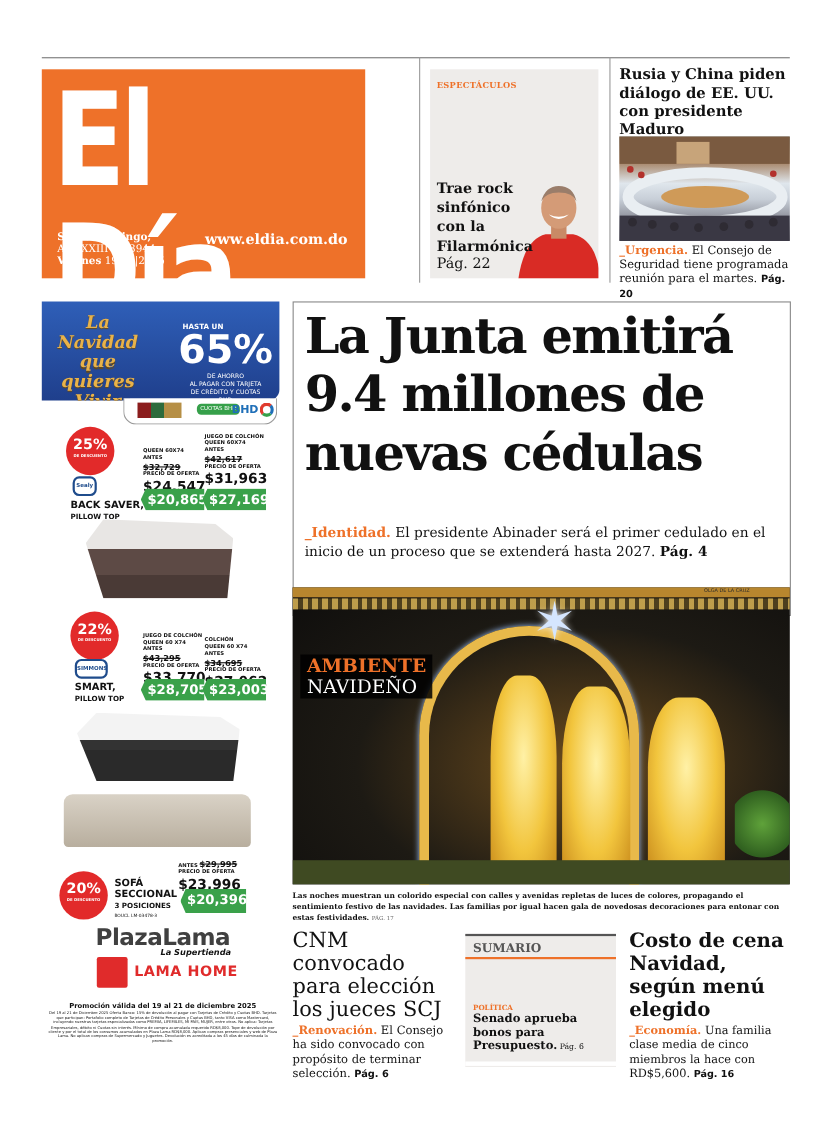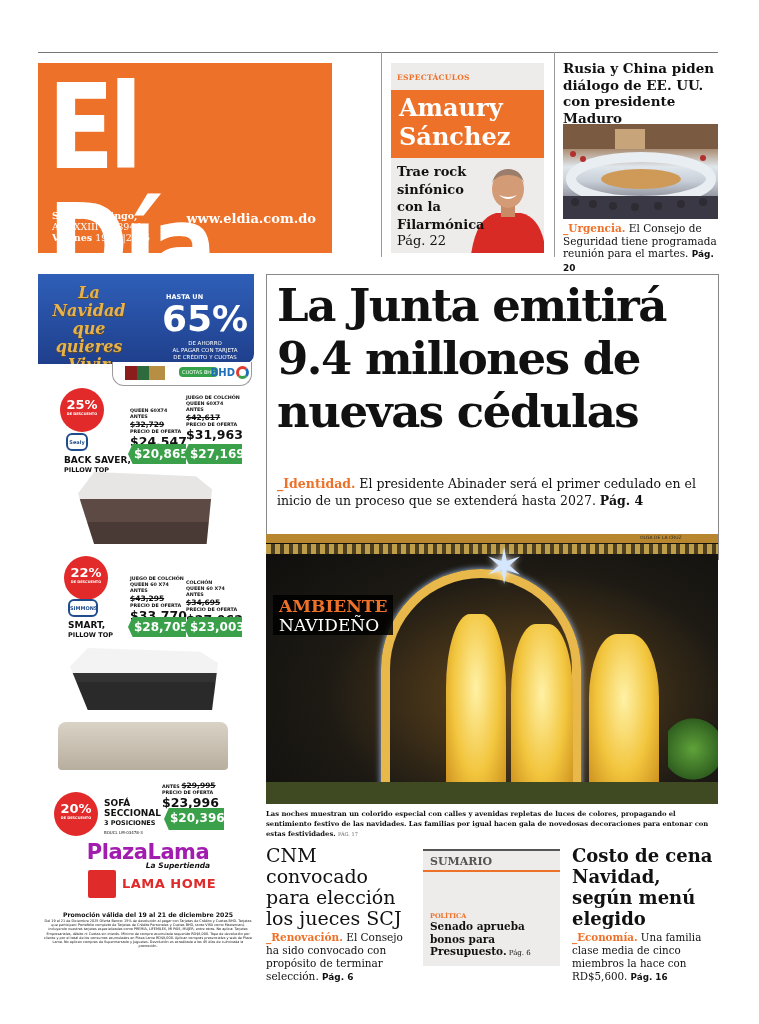--- a/index.html
+++ b/index.html
@@ -53,21 +53,21 @@
   .prod { font-family: "DejaVu Sans", sans-serif; font-weight: bold; font-size: 9px; line-height: 10px; }
   .prod small { font-size: 6.5px; display: block; }
   .pcol { font-family: "DejaVu Sans", sans-serif; font-size: 4.8px; font-weight: bold; line-height: 6px; }
   .pcol .old { font-size: 7.5px; text-decoration: line-through; display: block; line-height: 9px; }
   .pcol .offer { font-size: 12.5px; display: block; line-height: 14px; }
   .green { background: #3aa14a; color: #fff; font-family: "DejaVu Sans", sans-serif; font-weight: bold; font-size: 12px; text-align: center; clip-path: polygon(8% 0,100% 0,100% 100%,8% 100%,0 50%); height: 20px; line-height: 20px; padding-left: 6px; }
   .mattress { background: linear-gradient(180deg,#e8e6e4 0 38%,#5d4a45 38% 70%,#4a3a36 70%); clip-path: polygon(12% 0,88% 6%,100% 24%,96% 100%,12% 100%,0 30%); }
   .sofa { background: linear-gradient(180deg,#d9d2c6,#b8ae9e); border-radius: 8px 8px 4px 4px; }
 
   .plaza { left: 38px; top: 840px; width: 220px; text-align: center; }
-  .plaza .pl { font-family: "DejaVu Sans", sans-serif; font-weight: bold; color: #a21caf; font-size: 21px; letter-spacing: -0.5px; }
+  .plaza .pl { font-family: "DejaVu Sans", sans-serif; font-weight: bold; color: #404040; font-size: 21px; letter-spacing: -0.5px; }
   .plaza .st { font-family: "DejaVu Sans", sans-serif; font-style: italic; font-weight: bold; font-size: 7.5px; margin-left: 60px; margin-top: -3px; }
   .lama { left: 88px; top: 870px; width: 150px; height: 32px; }
   .lama .box { position: absolute; left: 0; top: 0; width: 28px; height: 28px; background: #e02b2b; border-radius: 2px; }
   .lama .txt { position: absolute; left: 34px; top: 6px; font-family: "DejaVu Sans", sans-serif; color: #e02b2b; font-weight: bold; font-size: 13px; letter-spacing: 0.5px; }
   .promo-t { left: 38px; top: 911px; width: 220px; text-align: center; font-family: "DejaVu Sans", sans-serif; font-size: 6.2px; font-weight: bold; }
   .promo-b { left: 44px; top: 919px; width: 208px; text-align: center; font-family: "DejaVu Sans", sans-serif; font-size: 3.4px; line-height: 4.2px; }
 
   
   .photo { left: 266px; top: 534px; width: 452px; height: 270px; background: radial-gradient(ellipse at 58% 60%, #6b4b1d 0%, #1d1a14 55%, #0e0d0c 100%); overflow: hidden; }
   .photo-bar { left: 266px; top: 534px; width: 452px; height: 9px; background: #b8862e; }
@@ -108,24 +108,20 @@
   <div class="mh-left">
     <div><b>Santo Domingo,</b></div>
     <div>Año XXIII Nº 3944</div>
     <div><b>Viernes</b> <span>19|12|2025</span></div>
   </div>
   <div class="mh-url">www.eldia.com.do</div>
 </div>
 
 <div class="abs espect">
   <div class="sec">ESPECTÁCULOS</div>
-  <div class="name">
-    <div>Amaury</div>
-    <div>Sánchez</div>
-  </div>
   <div class="desc">Trae rock sinfónico con la Filarmónica</div>
   <div class="pg">Pág. 22</div>
   <svg class="person" viewBox="0 0 75 92">
     <path d="M0 92 Q5 55 25 50 L50 50 Q72 55 75 92 Z" fill="#d92b25"></path>
     <rect x="30" y="42" width="14" height="12" fill="#c98a66"></rect>
     <ellipse cx="37" cy="26" rx="16" ry="19" fill="#d49b77"></ellipse>
     <path d="M28 32 Q37 40 46 32 Q37 36 28 32Z" fill="#fff"></path>
     <path d="M21 20 Q25 6 37 6 Q50 6 53 20 Q50 12 37 12 Q25 12 21 20Z" fill="#9a7d6a"></path>
   </svg>
 </div>

